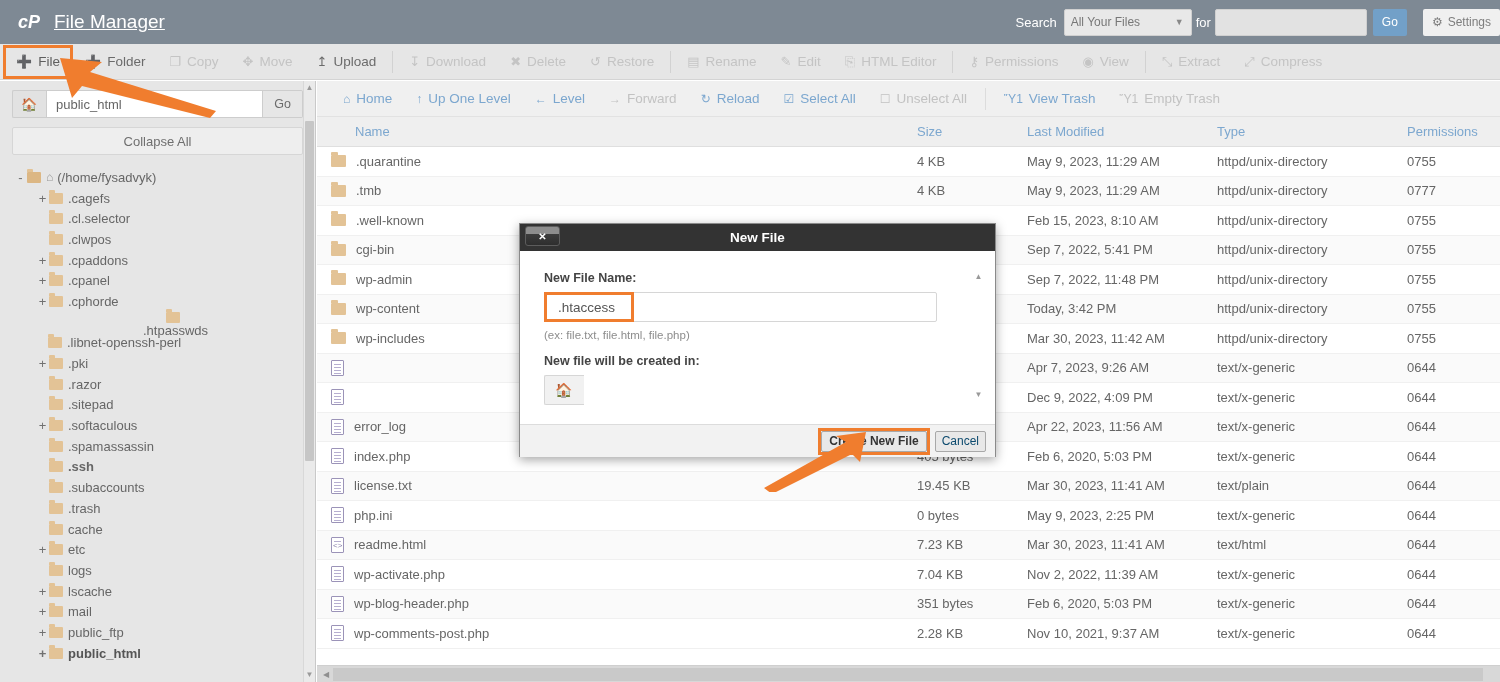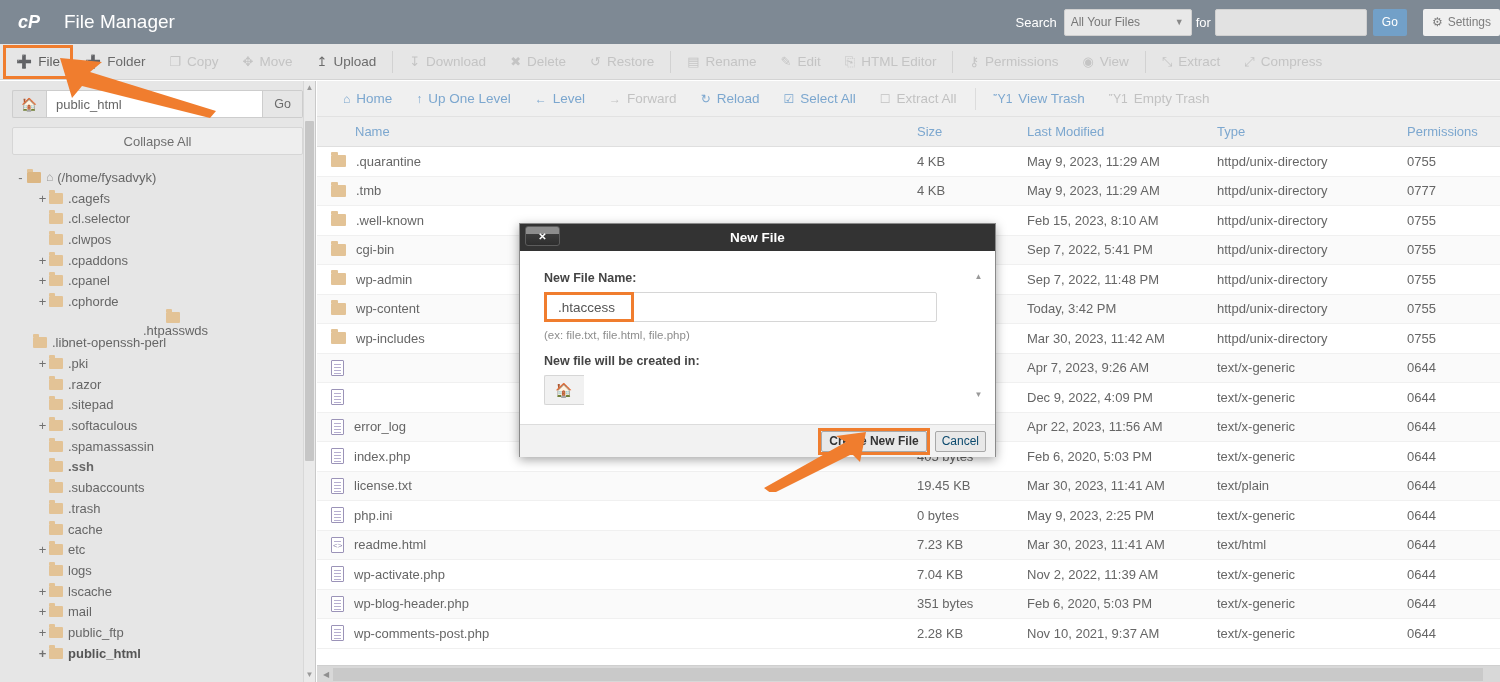--- a/index.html
+++ b/index.html
@@ -16,21 +16,21 @@
     position: absolute; left: 0; top: 0; width: 1500px; height: 44px;
     background: #7e8994;
     display: flex; align-items: center;
   }
   .cp-logo {
     margin-left: 18px; width: 30px; height: 22px;
     color: #ffffff; font-weight: bold; font-size: 19px;
     font-style: italic; letter-spacing: -1px; line-height: 22px;
   }
   .app-title {
-    color: #ffffff; font-size: 19px; margin-left: 16px; font-weight: 400;
+    color: #ffffff; font-size: 19px; margin-left: 6px; font-weight: 400; text-decoration: underline;
   }
   .header-right {
     margin-left: auto; display: flex; align-items: center; height: 44px;
     padding-right: 0px;
   }
   .search-label { color: #ffffff; font-size: 13px; margin-right: 7px; }
   .search-select {
     width: 128px; height: 27px; background: #e8e8e8;
     border: 1px solid #d0d0d0; border-radius: 2px;
     font-size: 12px; color: #777; padding: 0 6px;
@@ -431,21 +431,21 @@
       <div class="tree-row" style="padding-left: 36px;">
         <span class="tw">+</span>
         <span class="folder-ic"></span>
         <span>.cphorde</span>
       </div>
       <div class="tree-row" style="padding-left: 36px; flex-direction: column;">
         <span class="tw"></span>
         <span class="folder-ic"></span>
         <span>.htpasswds</span>
       </div>
-      <div class="tree-row" style="padding-left: 20px;">
+      <div class="tree-row" style="padding-left: 35px;">
         <span class="tw"></span>
         <span class="folder-ic"></span>
         <span>.libnet-openssh-perl</span>
       </div>
       <div class="tree-row" style="padding-left: 36px;">
         <span class="tw">+</span>
         <span class="folder-ic"></span>
         <span>.pki</span>
       </div>
       <div class="tree-row" style="padding-left: 36px;">
@@ -548,21 +548,21 @@
       <div class="nav-item">
         <span style="font-size: 12px;">↻</span>
         <span>Reload</span>
       </div>
       <div class="nav-item">
         <span style="font-size: 12px;">☑</span>
         <span>Select All</span>
       </div>
       <div class="nav-item disabled">
         <span style="font-size: 12px;">☐</span>
-        <span>Extract All</span>
+        <span>Unselect All</span>
       </div>
       <div class="nav-sep"></div>
       <div class="nav-item">
         <span style="font-size: 12px;">Ὕ1</span>
         <span>View Trash</span>
       </div>
       <div class="nav-item disabled">
         <span style="font-size: 12px;">Ὕ1</span>
         <span>Empty Trash</span>
       </div>

